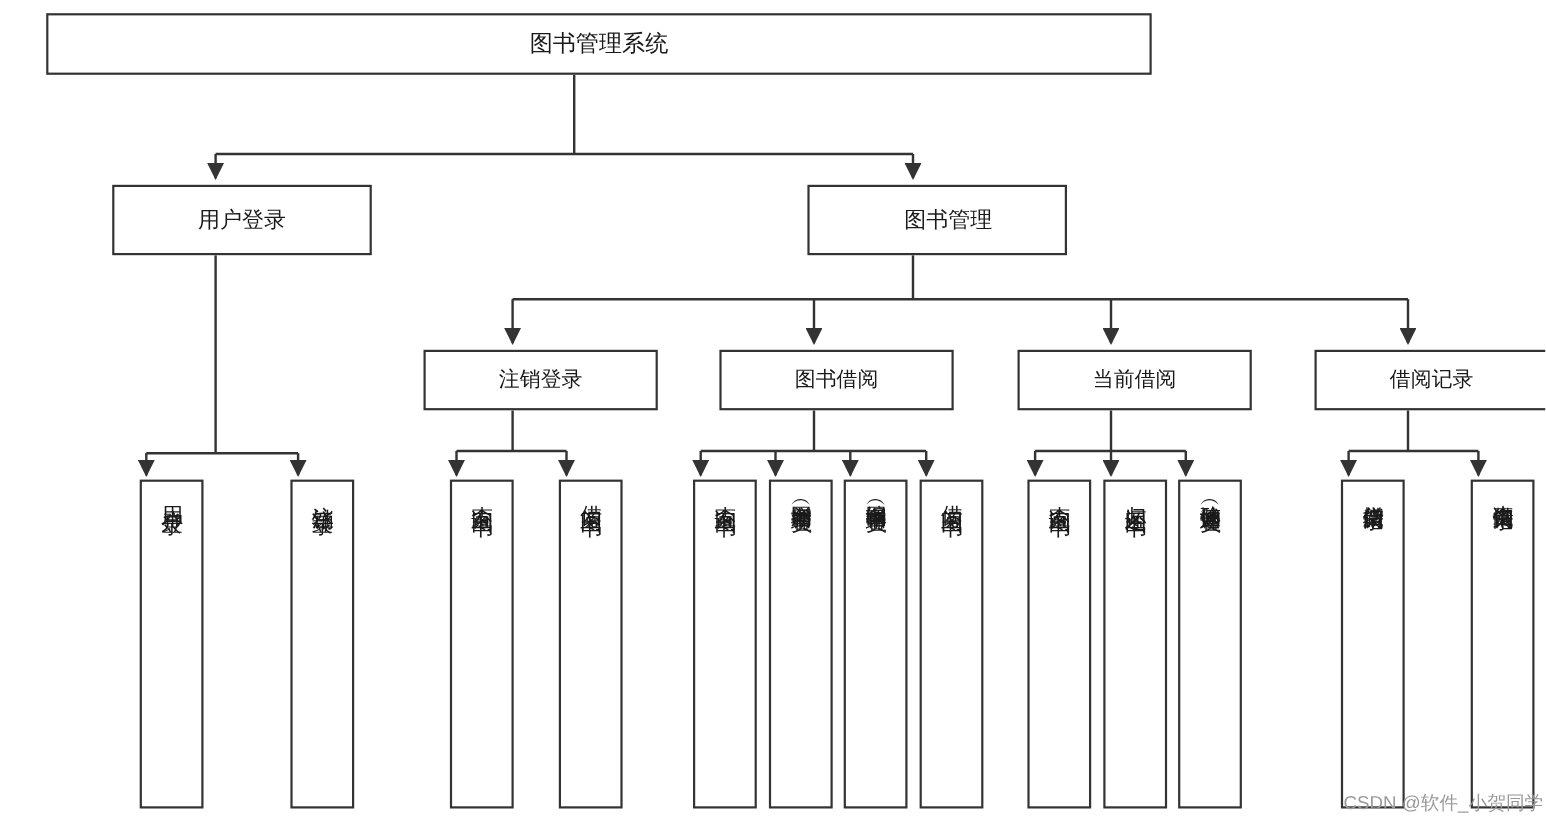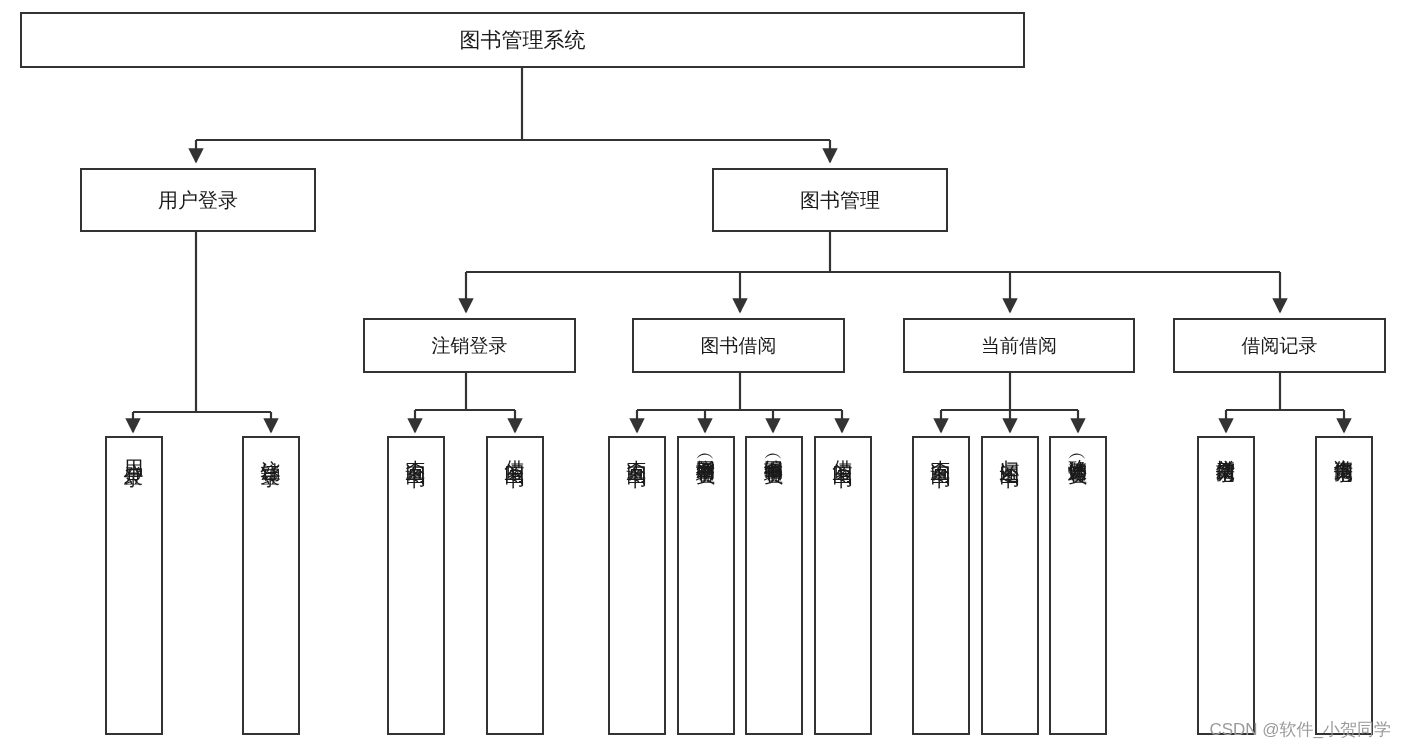--- a/index.html
+++ b/index.html
@@ -29,20 +29,21 @@
   .node {
     position: absolute;
     box-sizing: border-box;
     background: #ffffff;
     border: 2px solid #333333;
     display: flex;
     align-items: center;
     justify-content: center;
     color: #1a1a1a;
     z-index: 2;
+    margin-left: 22px;
   }
   .node-label {
     display: block;
     text-align: center;
     line-height: 1.15;
     white-space: nowrap;
   }
   
   .lvl0 .node-label { font-size: 21px; }
   .lvl1 .node-label { font-size: 20px; }
@@ -57,21 +58,21 @@
     text-orientation: upright;
     font-size: 20px;
     letter-spacing: 3px;
     line-height: 1;
     white-space: normal;
     max-height: 100%;
   }
   .leaf.tall .node-label { font-size: 19px; letter-spacing: 1px; }
   #watermark {
     position: absolute;
-    right: 14px;
+    right: 2px;
     bottom: 6px;
     font-size: 17px;
     color: #9a9a9a;
     z-index: 5;
     white-space: nowrap;
   }
 </style>
 </head>
 <body>
 
@@ -137,21 +138,21 @@
   <div class="node lvl1" style="left:712px; top:168px; width:236px; height:64px;padding-left:20px;">
     <span class="node-label">图书管理</span>
   </div>
 
   <div class="node lvl2" style="left:363px; top:318px; width:213px; height:55px;">
     <span class="node-label">注销登录</span>
   </div>
   <div class="node lvl2" style="left:632px; top:318px; width:213px; height:55px;">
     <span class="node-label">图书借阅</span>
   </div>
-  <div class="node lvl2" style="left:903px; top:318px; width:232px; height:55px;">
+  <div class="node lvl2" style="left:903px; top:318px; width:213px; height:55px;">
     <span class="node-label">当前借阅</span>
   </div>
   <div class="node lvl2" style="left:1173px; top:318px; width:213px; height:55px;">
     <span class="node-label">借阅记录</span>
   </div>
 
   <div class="node leaf" style="left:105px; top:436px; width:58px; height:299px;">
     <span class="node-label">用户登录</span>
   </div>
   <div class="node leaf" style="left:242px; top:436px; width:58px; height:299px;">

